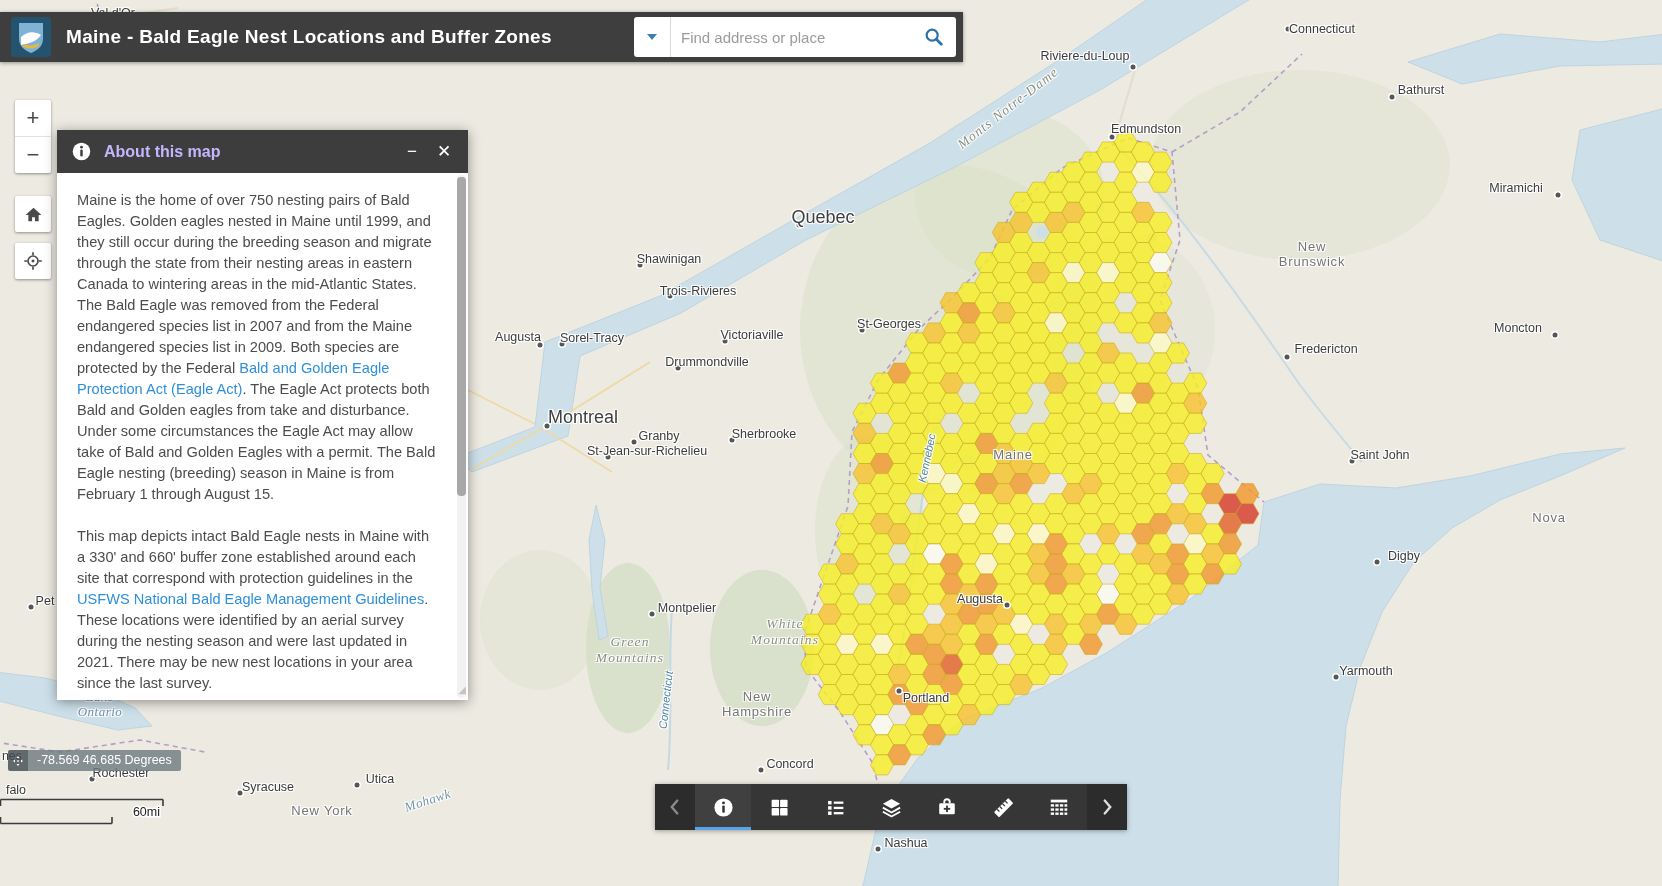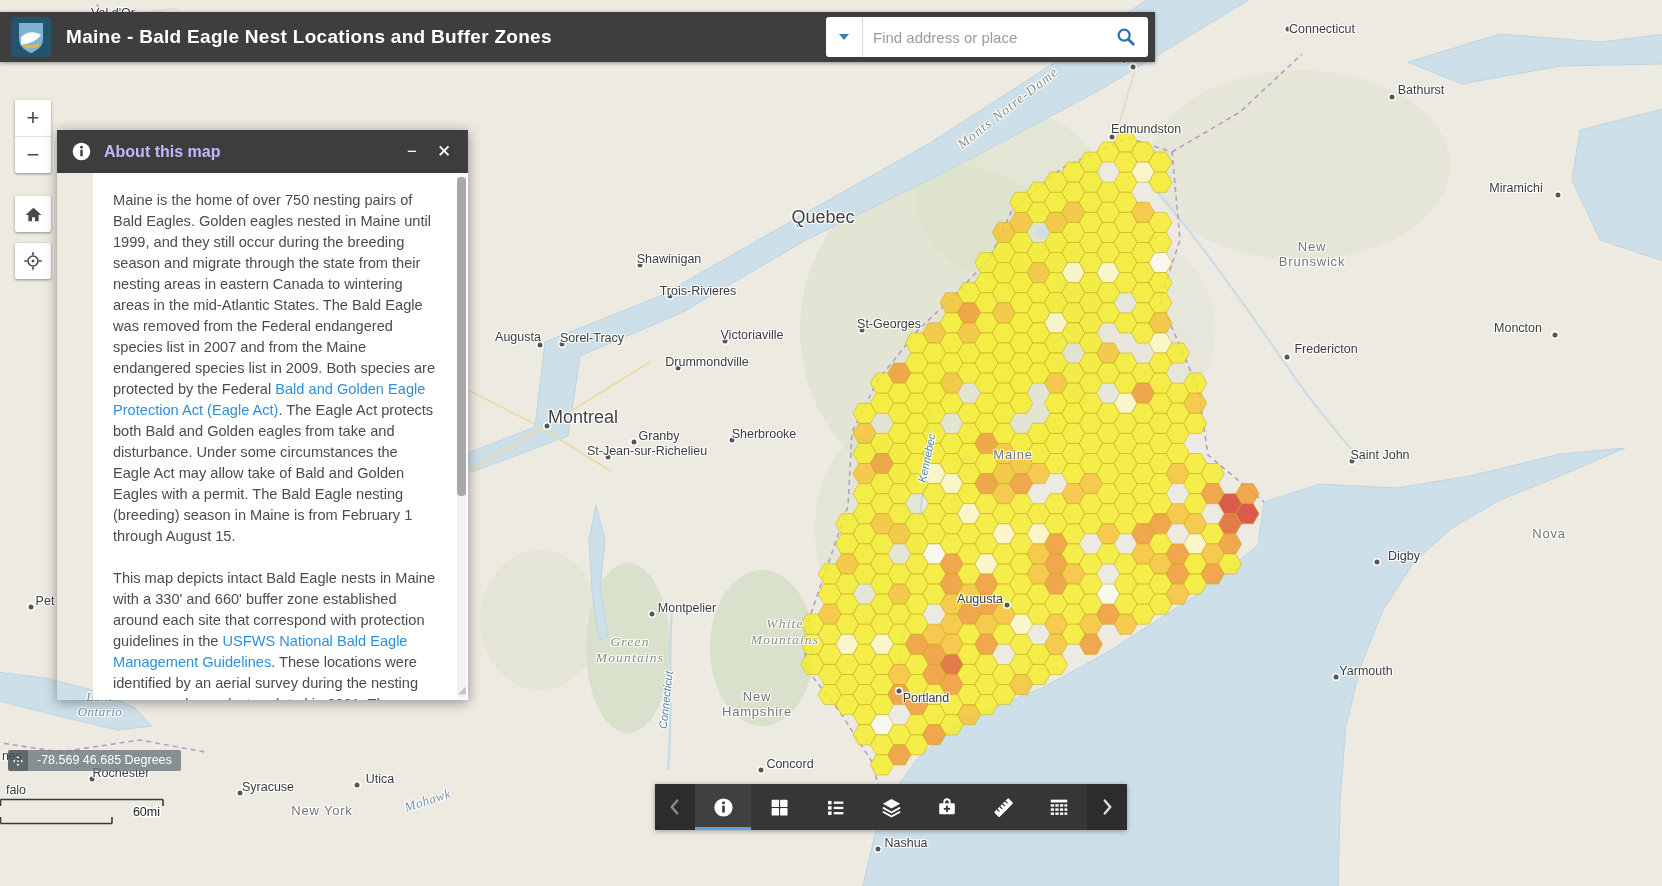--- a/index.html
+++ b/index.html
@@ -16,21 +16,21 @@
   .city{font-size:12.5px;color:#3c3c3c;}
   .city-lg{font-size:18px;color:#404040;}
   .region{font-size:13px;color:#757575;letter-spacing:.8px;}
   .terrain-lg{font-family:"Liberation Serif",serif;font-style:italic;font-size:13.5px;color:#8b8f82;letter-spacing:1.2px;}
   .water{font-family:"Liberation Serif",serif;font-style:italic;font-size:13px;color:#6f94ad;letter-spacing:.5px;}
   .river{font-style:italic;font-size:11px;color:#4f86a8;}
   .dot{position:absolute;width:5px;height:5px;border-radius:50%;background:#565656;
     box-shadow:0 0 0 1.5px #fff;transform:translate(-50%,-50%);pointer-events:none;}
 
   
-  .app-header{position:absolute;left:0;top:12px;width:1155px;height:50px;background:#3e3e3e;
+  .app-header{position:absolute;left:0;top:12px;width:963px;height:50px;background:#3e3e3e;
     display:flex;align-items:center;box-shadow:0 1px 4px rgba(0,0,0,.4);z-index:30;}
   .logo{width:40px;height:40px;margin:0 15px 0 11px;border-radius:3px;overflow:hidden;flex:none;}
   .app-title{color:#fff;font-weight:bold;font-size:19px;letter-spacing:.3px;white-space:nowrap;}
   .search-box{position:absolute;right:7px;top:5px;width:322px;height:40px;background:#fff;
     border-radius:3px;display:flex;align-items:stretch;overflow:hidden;}
   .search-dd{width:36px;border-right:1px solid #d8d8d8;display:flex;align-items:center;justify-content:center;cursor:pointer;}
   .caret{width:0;height:0;border-left:5px solid transparent;border-right:5px solid transparent;border-top:6px solid #3d7fae;}
   .search-input{flex:1;border:0;outline:0;padding:8px 10px;font-size:15px;color:#444;min-width:0;
     font-family:"Liberation Sans",sans-serif;}
   .search-input::placeholder{color:#9b9b9b;}
@@ -47,21 +47,21 @@
   .locate{top:243px;}
 
   
   .about-panel{position:absolute;left:57px;top:130px;width:411px;height:570px;z-index:40;
     box-shadow:0 2px 12px rgba(0,0,0,.4);display:flex;flex-direction:column;}
   .panel-header{height:43px;background:#3d3d3d;display:flex;align-items:center;padding:0 10px 0 14px;flex:none;}
   .panel-title{color:#c4b5fd;font-weight:bold;font-size:16px;margin-left:12px;flex:1;}
   .panel-btn{width:28px;height:28px;color:#fff;display:flex;align-items:center;justify-content:center;
     font-size:17px;cursor:pointer;margin-left:4px;user-select:none;}
   .panel-body{flex:1;background:#fff;position:relative;padding:17px 32px 10px 20px;
-    color:#4c4c4c;font-size:14.6px;line-height:21px;overflow:hidden;margin-left:36px;}
+    color:#4c4c4c;font-size:14.6px;line-height:21px;overflow:hidden;}
   .panel-body p{margin:0 0 21px 0;}
   a.link{color:#2e8fdb;text-decoration:none;cursor:pointer;}
   .scrollbar{position:absolute;top:2px;right:2px;bottom:2px;width:9px;background:#f2f2f2;border-radius:4px;}
   .scroll-thumb{position:absolute;top:2px;left:0;width:9px;height:61%;background:#a8a8a8;border-radius:4px;cursor:pointer;}
   .resize-handle{position:absolute;right:2px;bottom:0;color:#c4c4c4;font-size:10px;cursor:nwse-resize;}
   .resize-handle::after{content:"◢";}
 
   
   .bottom-toolbar{position:absolute;left:655px;top:784px;width:472px;height:46px;background:#363636;
     display:flex;z-index:35;box-shadow:0 1px 5px rgba(0,0,0,.35);}
@@ -609,21 +609,21 @@
       <div class="dot" style="left: 634px; top: 442px;"></div>
       <div class="lbl city" style="left: 659px; top: 436px; transform: translate(-50%, -50%);">Granby</div>
       <div class="dot" style="left: 732px; top: 440px;"></div>
       <div class="lbl city" style="left: 764px; top: 434px; transform: translate(-50%, -50%);">Sherbrooke</div>
       <div class="dot" style="left: 608px; top: 457px;"></div>
       <div class="lbl city" style="left: 647px; top: 451px; transform: translate(-50%, -50%);">St-Jean-sur-Richelieu</div>
       <div class="dot" style="left: 1352px; top: 461px;"></div>
       <div class="lbl city" style="left: 1380px; top: 455px; transform: translate(-50%, -50%);">Saint John</div>
       <div class="lbl region" style="left: 1013px; top: 455px; transform: translate(-50%, -50%);">Maine</div>
       <div class="lbl river" style="left: 927px; top: 458px; transform: translate(-50%, -50%) rotate(-78deg);">Kennebec</div>
-      <div class="lbl region" style="left: 1549px; top: 534px; transform: translate(-50%, -50%);">Nova</div>
+      <div class="lbl region" style="left: 1549px; top: 518px; transform: translate(-50%, -50%);">Nova</div>
       <div class="dot" style="left: 1377px; top: 562px;"></div>
       <div class="lbl city" style="left: 1404px; top: 556px; transform: translate(-50%, -50%);">Digby</div>
       <div class="dot" style="left: 1007px; top: 605px;"></div>
       <div class="lbl city" style="left: 980px; top: 599px; transform: translate(-50%, -50%);">Augusta</div>
       <div class="dot" style="left: 652px; top: 614px;"></div>
       <div class="lbl city" style="left: 687px; top: 608px; transform: translate(-50%, -50%);">Montpelier</div>
       <div class="dot" style="left: 31px; top: 607px;"></div>
       <div class="lbl city" style="left: 45px; top: 601px; transform: translate(-50%, -50%);">Pet</div>
       <div class="lbl terrain-lg" style="left: 630px; top: 650px; transform: translate(-50%, -50%);">Green<br>Mountains</div>
       <div class="lbl terrain-lg" style="left: 761px; top: 632px; transform: translate(-50%, -50%); margin-left: 24px;">White<br>Mountains</div>

